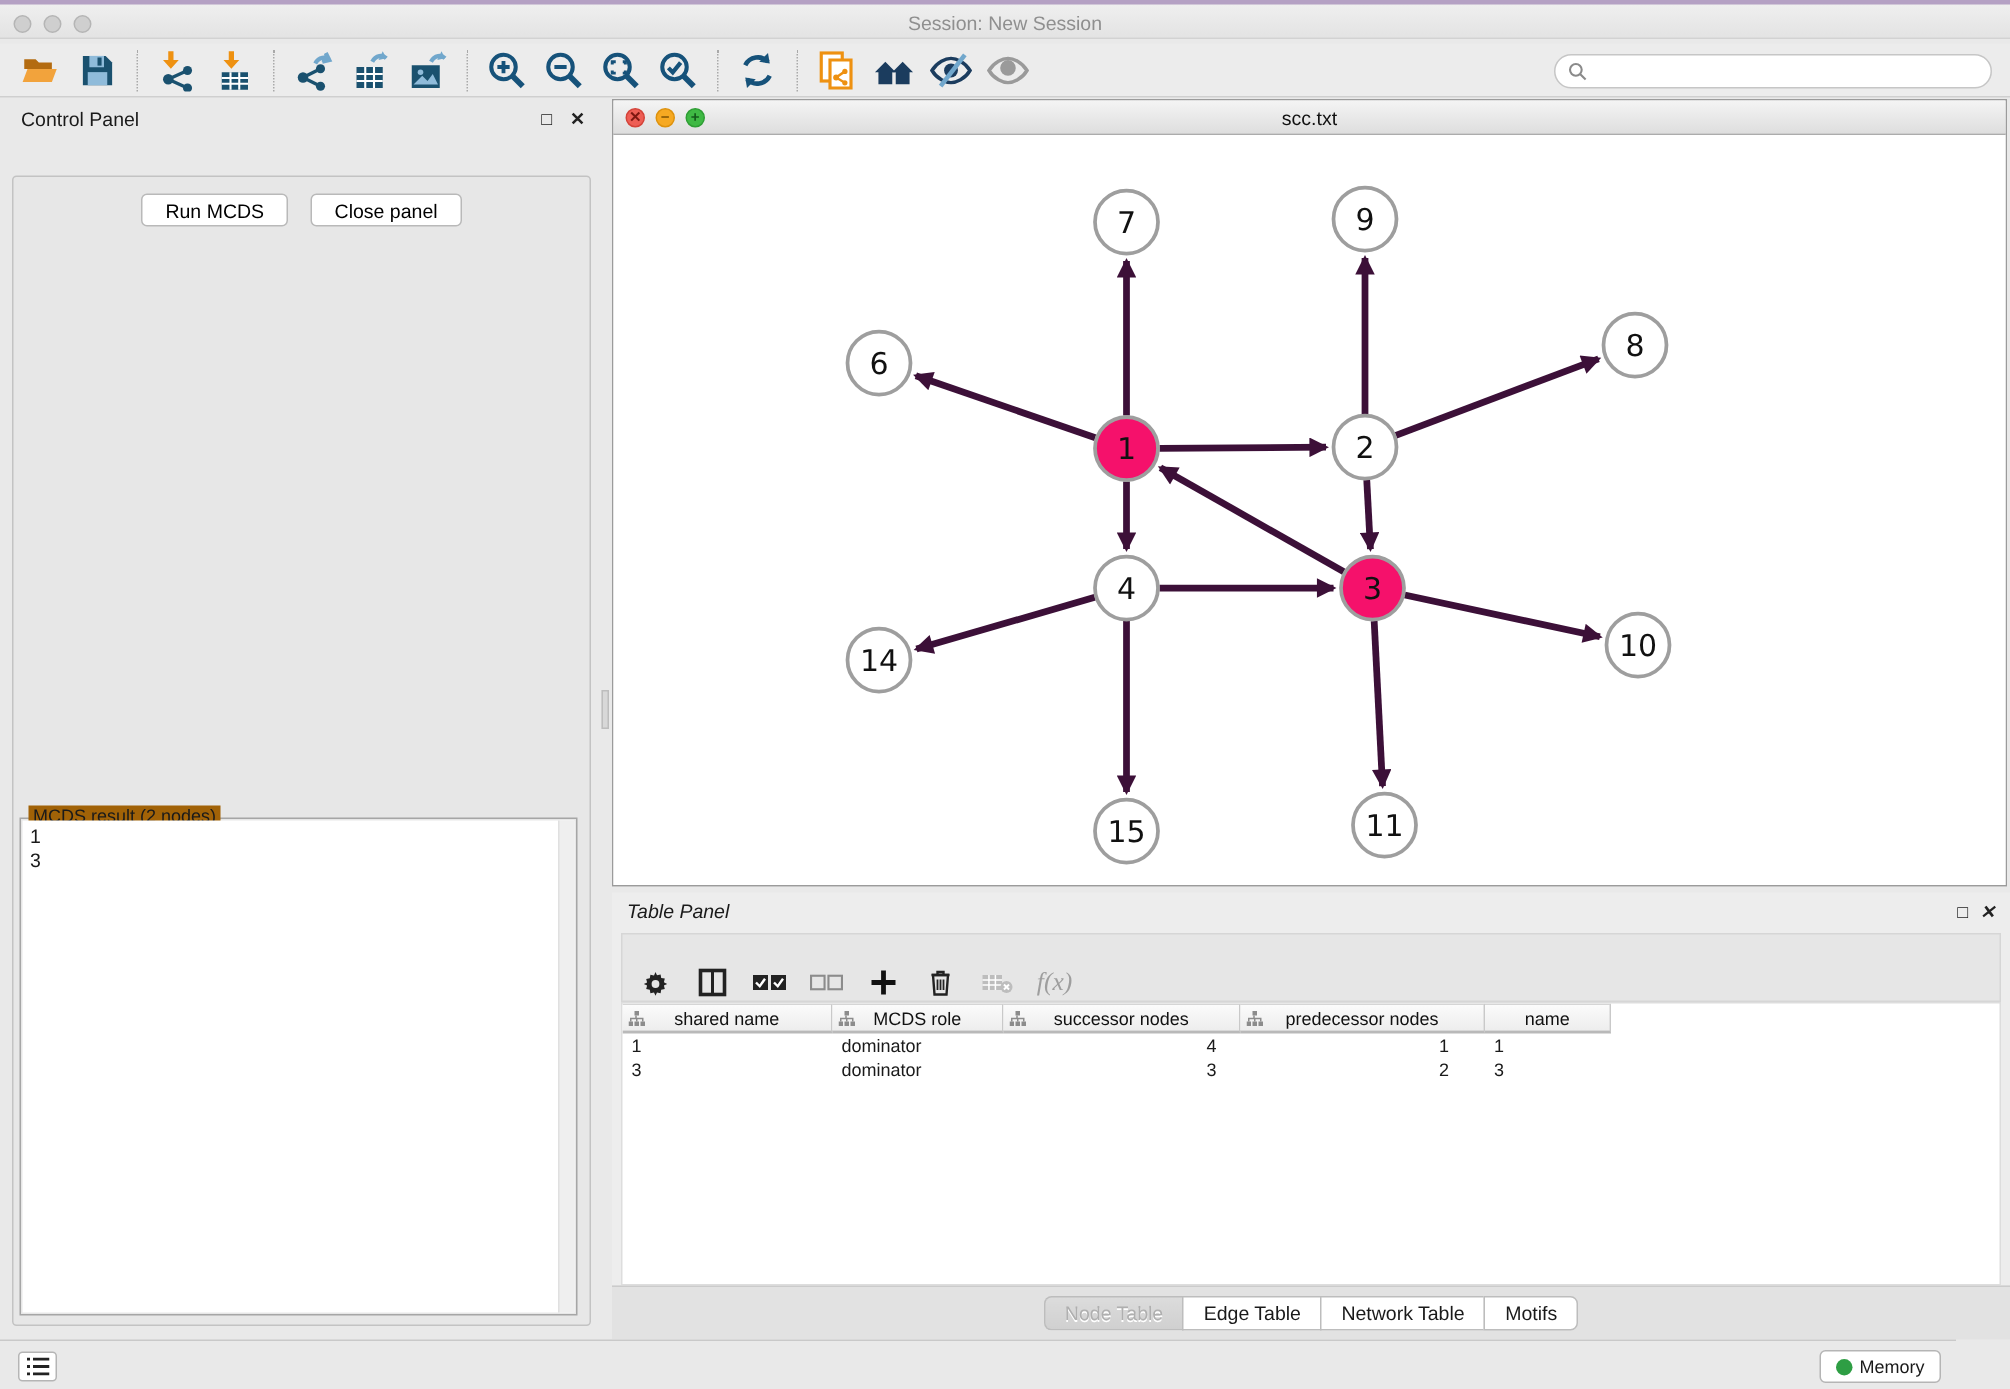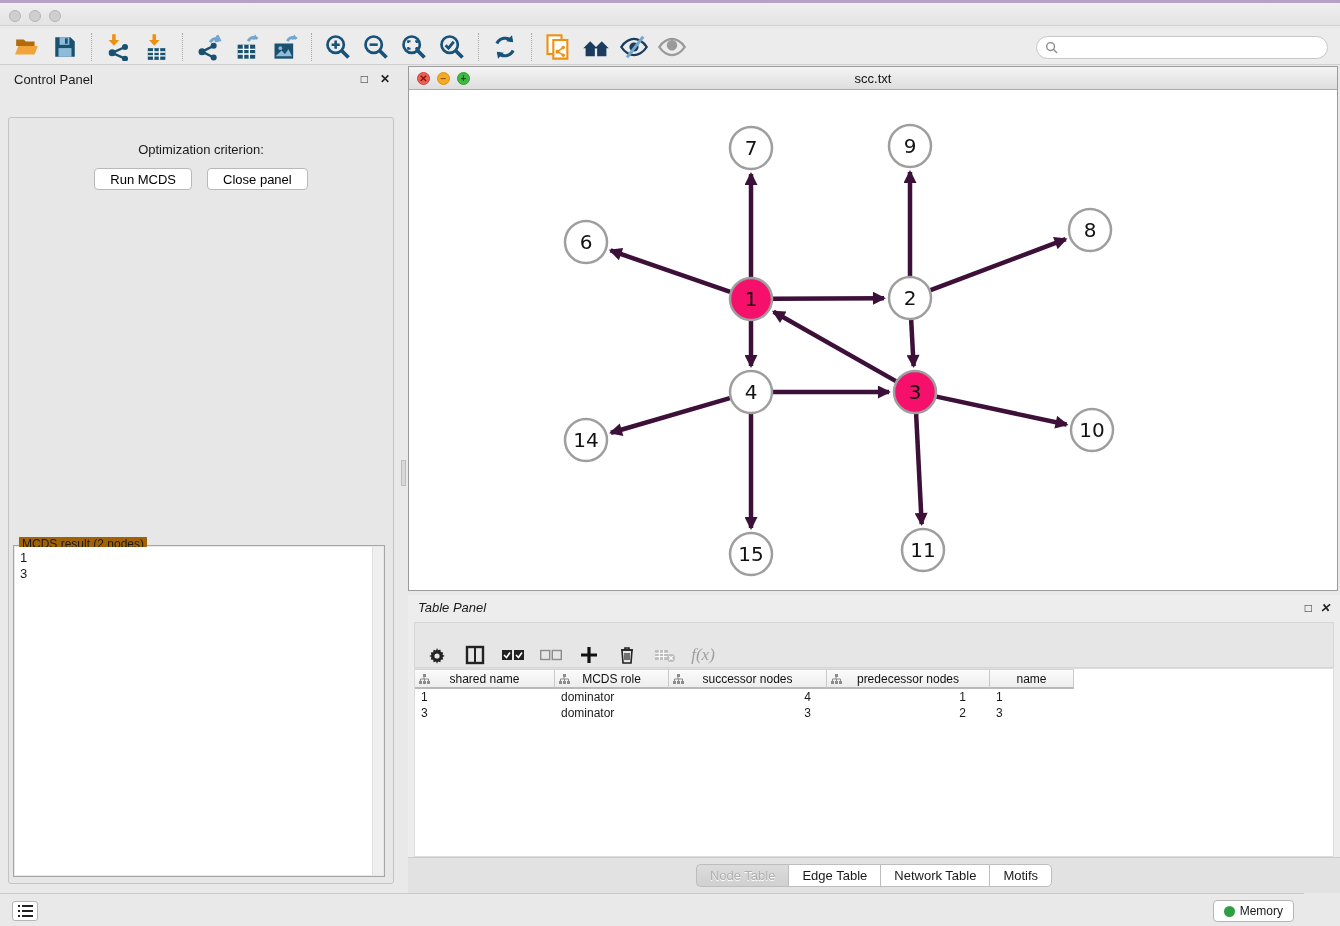--- a/index.html
+++ b/index.html
@@ -94,20 +94,21 @@
     border-radius:4px; display:flex; align-items:center; gap:5px; padding:0 10px; font-size:12px; }
   #memory-dot { width:11px; height:11px; border-radius:50%; background:#2E9E44; }
 </style>
 </head>
 <body>
 
 <div id="titlebar">
   <span class="traffic t1"></span>
   <span class="traffic t2"></span>
   <span class="traffic t3"></span>
+  <div id="window-title">Session: New Session</div>
 </div>
 
 <div id="toolbar">
   <span class="tbtn">
     <svg width="26" height="26" viewBox="0 0 24 24">
         <path d="M2 5h7l2 2h8v4H2z" fill="#B36B10"></path>
         <path d="M4 11h18l-3 8H1z" fill="#F2A33C"></path>
       </svg>
   </span>
   <span class="tbtn">
@@ -246,21 +247,20 @@
   <input type="text" placeholder="" style="">
 </div>
 
 <div id="control-panel">
   <div id="cp-header">
     <span id="cp-title">Control Panel</span>
     <span class="panel-ctrl" id="cp-float">□</span>
     <span class="panel-ctrl" id="cp-close">✕</span>
   </div>
   <div id="cp-body">
-    <div id="opt-label">Optimization criterion:</div>
     <div id="cp-buttons">
       <button class="cp-btn">Run MCDS</button>
       <button class="cp-btn">Close panel</button>
     </div>
     <div id="result-box">
       <span id="result-legend">MCDS result (2 nodes)</span>
       <div id="result-inner">
           <div>1</div>
           <div>3</div>
         </div>

